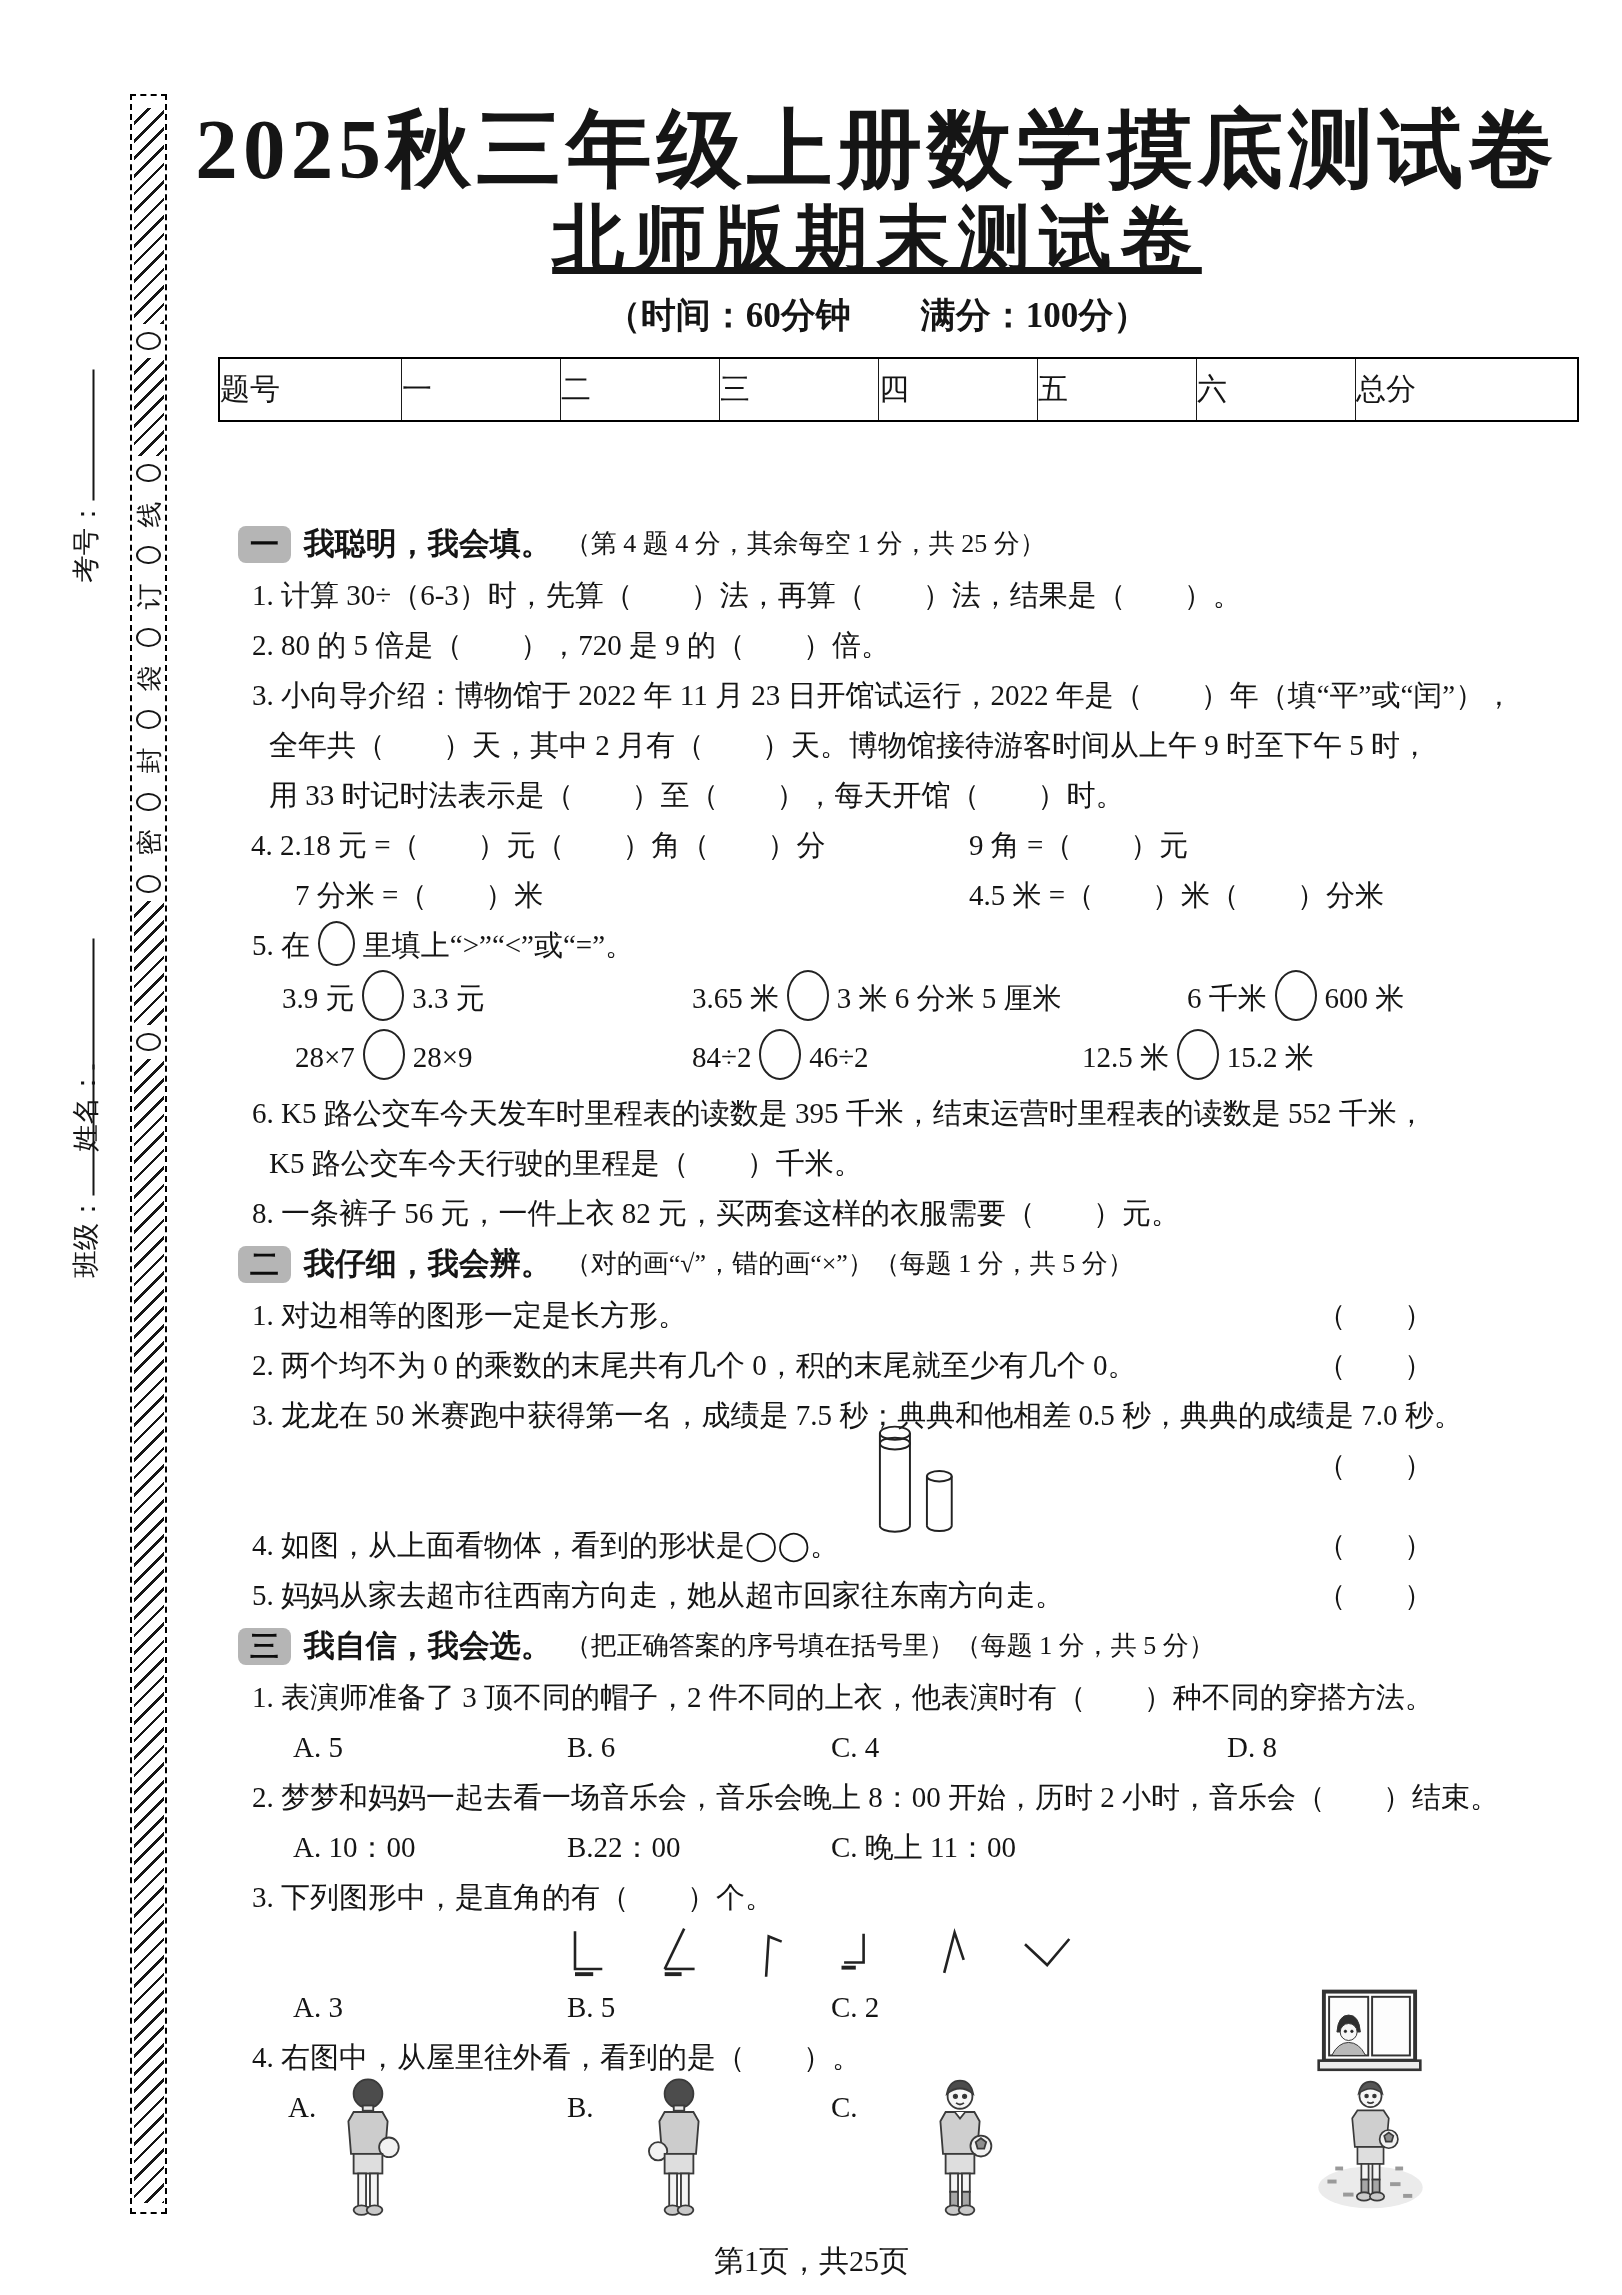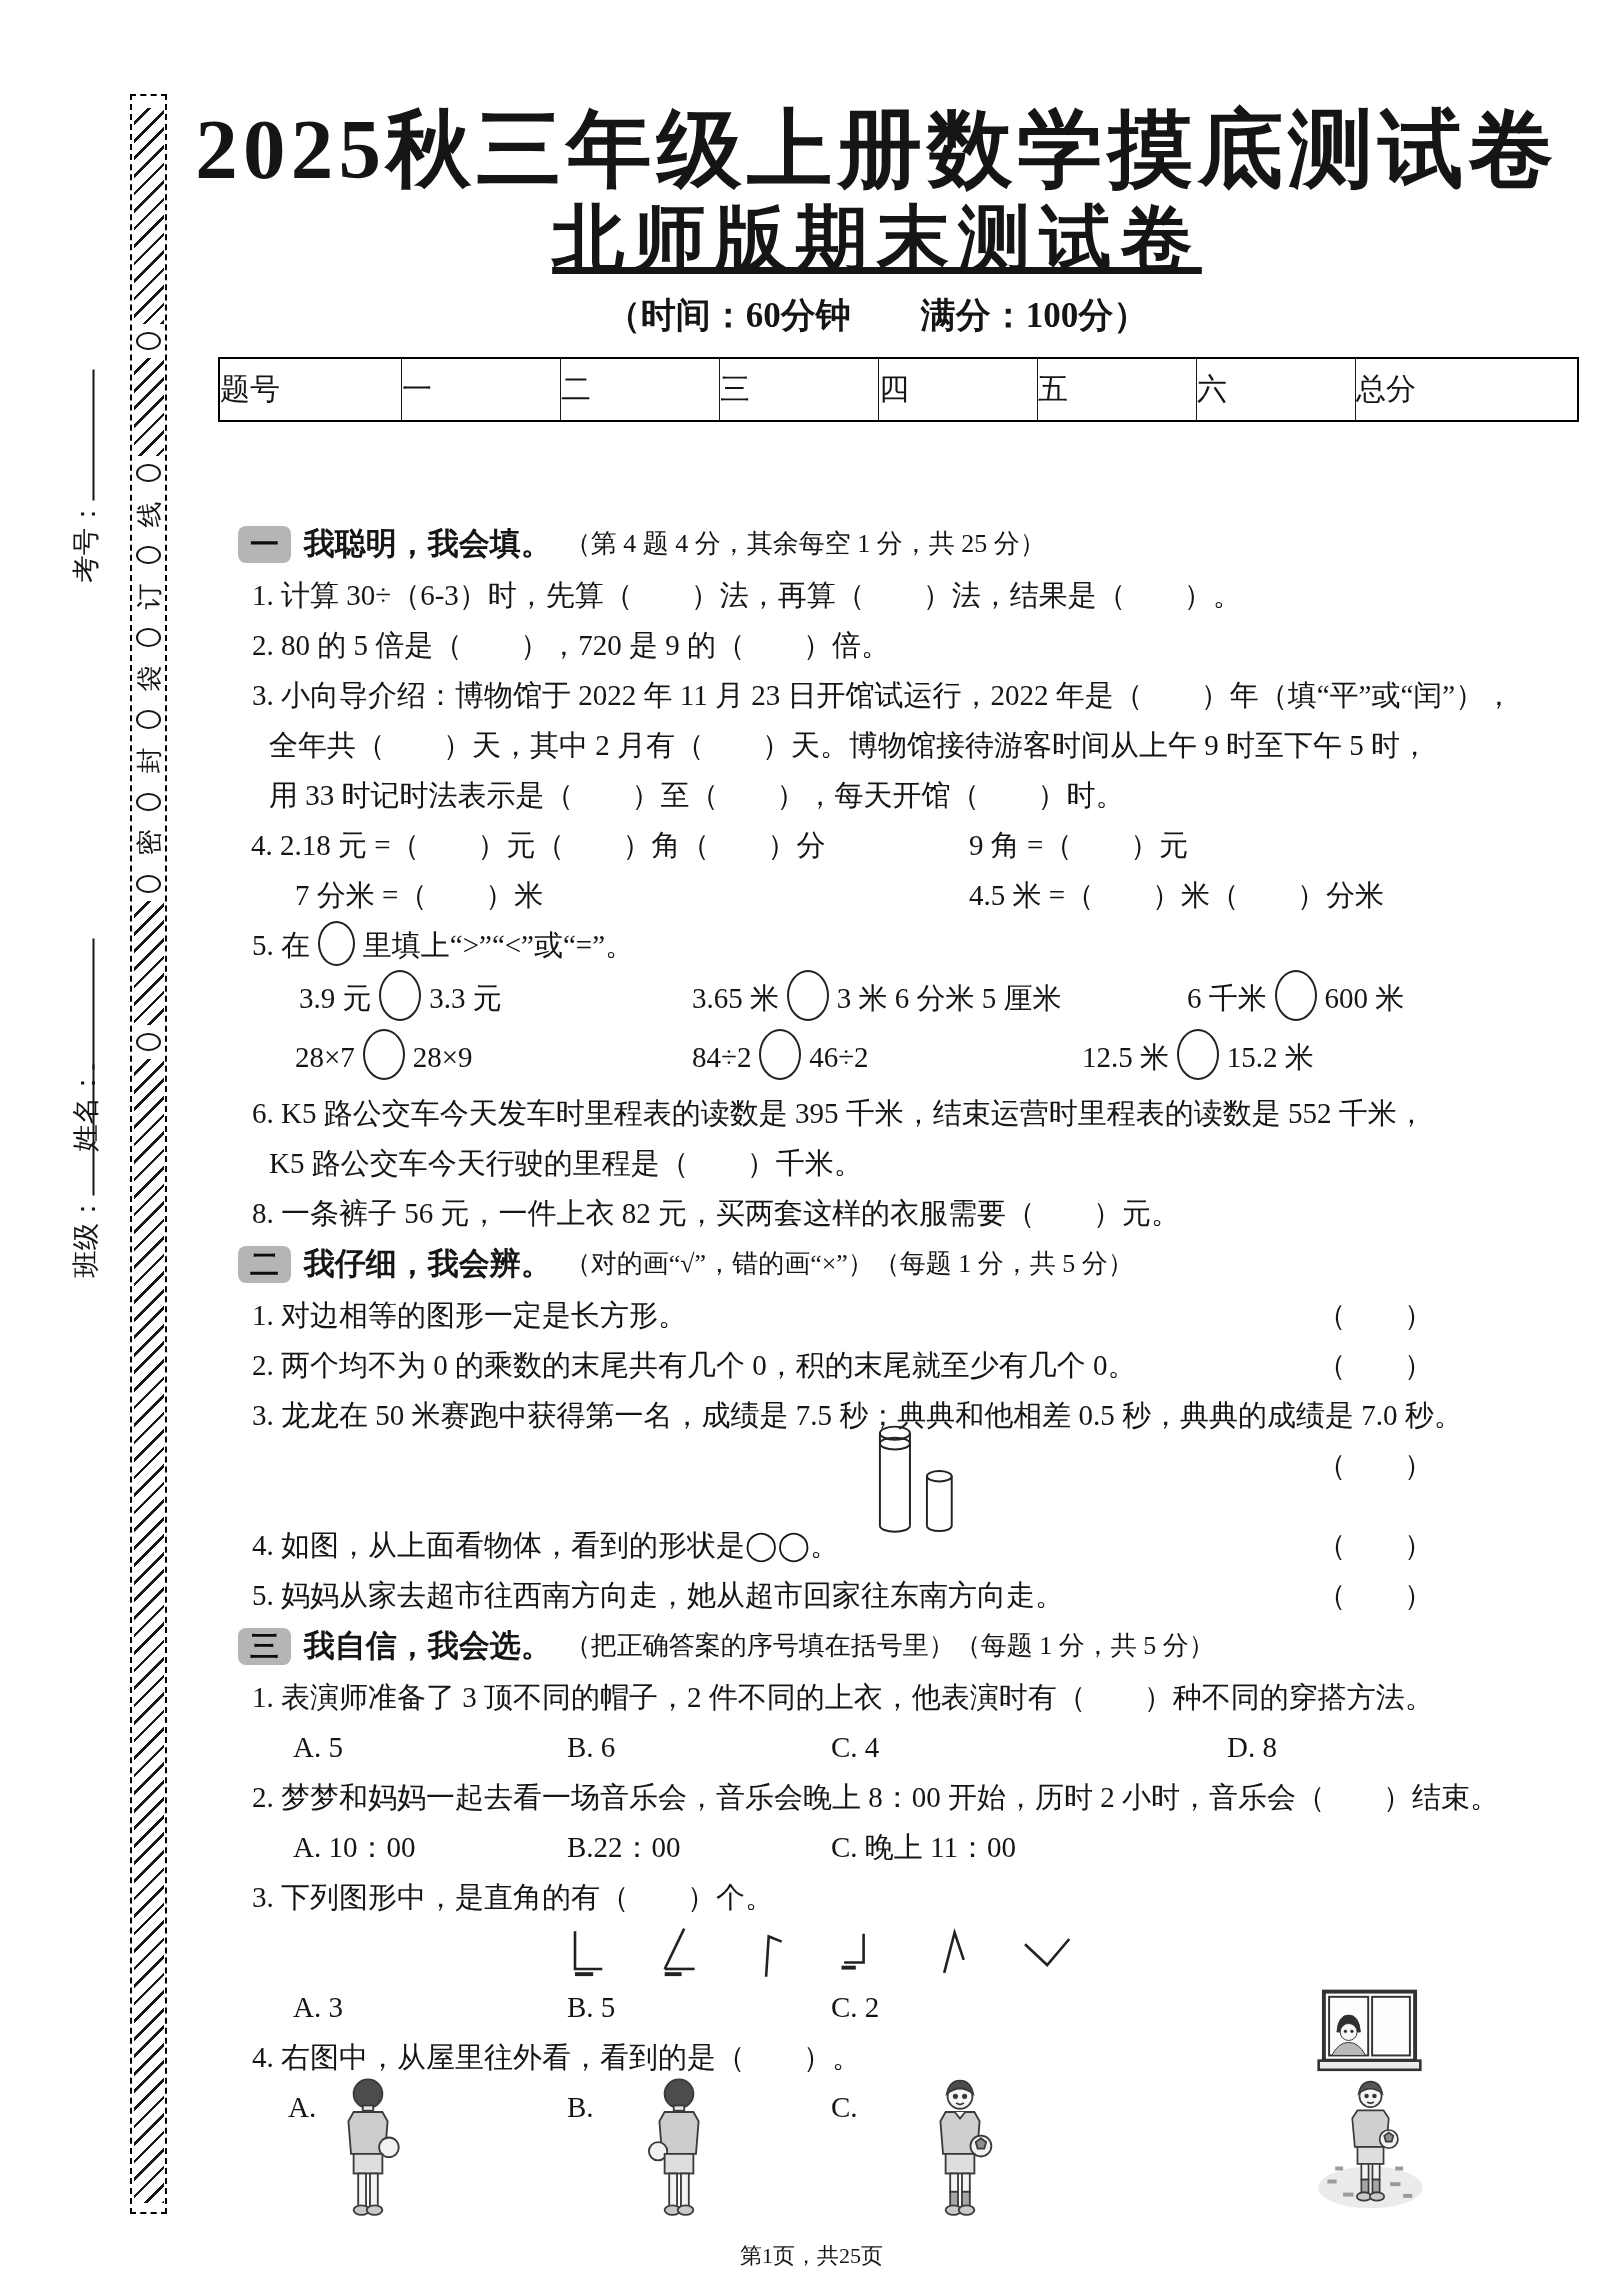--- a/index.html
+++ b/index.html
@@ -42,21 +42,21 @@
   .circle{display:inline-block;width:38px;height:47px;border:2px solid #222;border-radius:50%;
           vertical-align:-13px;margin:0 7.9px;}
   .cmp2{height:59px;}
   .figrow{position:relative;height:80px;}
   .cyl{position:absolute;left:658px;top:-15.7px;}
   .angles{display:flex;gap:39px;margin-left:346px;height:60px;align-items:flex-end;}
   .boysrow{position:relative;height:145px;}
   .boysrow .lbl{position:absolute;top:0;}
   .boysrow .kid{position:absolute;top:-3.9px;}
   .illus{position:absolute;left:1317px;top:1989px;width:118px;}
-  .footer{position:absolute;top:2241px;left:157px;width:1309px;text-align:center;font-size:22px;}
+  .footer{position:absolute;top:2241px;left:157px;width:1309px;text-align:center;font-size:30px;}
 </style>
 </head>
 <body>
 
 <div class="page">
 
   <div class="mlabel" style="left:-65px;top:458px;"><span>考号：</span><span class="blankline"></span></div>
   <div class="mlabel" style="left:-65px;top:1027px;"><span>姓名：</span><span class="blankline"></span></div>
   <div class="mlabel" style="left:-65px;top:1153px;"><span>班级：</span><span class="blankline"></span></div>
 
@@ -114,21 +114,21 @@
     <div class="row">
       <span class="ab" style="left:35px">4. 2.18 元 =（　　）元（　　）角（　　）分</span>
       <span class="ab" style="left:753px">9 角 =（　　）元</span>
     </div>
     <div class="row">
       <span class="ab" style="left:79px">7 分米 =（　　）米</span>
       <span class="ab" style="left:753px">4.5 米 =（　　）米（　　）分米</span>
     </div>
     <div class="q"><span>5. 在</span><span class="circle" style="width:33px;height:41px;vertical-align:-10.5px;"></span><span>里填上“&gt;”“&lt;”或“=”。</span></div>
     <div class="row cmp2">
-      <span class="ab" style="left:83px"><span>3.9 元</span><span class="circle"></span><span>3.3 元</span></span>
+      <span class="ab" style="left:66px"><span>3.9 元</span><span class="circle"></span><span>3.3 元</span></span>
       <span class="ab" style="left:476px"><span>3.65 米</span><span class="circle"></span><span>3 米 6 分米 5 厘米</span></span>
       <span class="ab" style="left:971px"><span>6 千米</span><span class="circle"></span><span>600 米</span></span>
     </div>
     <div class="row cmp2">
       <span class="ab" style="left:79px"><span>28×7</span><span class="circle"></span><span>28×9</span></span>
       <span class="ab" style="left:476px"><span>84÷2</span><span class="circle"></span><span>46÷2</span></span>
       <span class="ab" style="left:866px"><span>12.5 米</span><span class="circle"></span><span>15.2 米</span></span>
     </div>
     <div class="q">6. K5 路公交车今天发车时里程表的读数是 395 千米，结束运营时里程表的读数是 552 千米，</div>
     <div class="cont">K5 路公交车今天行驶的里程是（　　）千米。</div>

